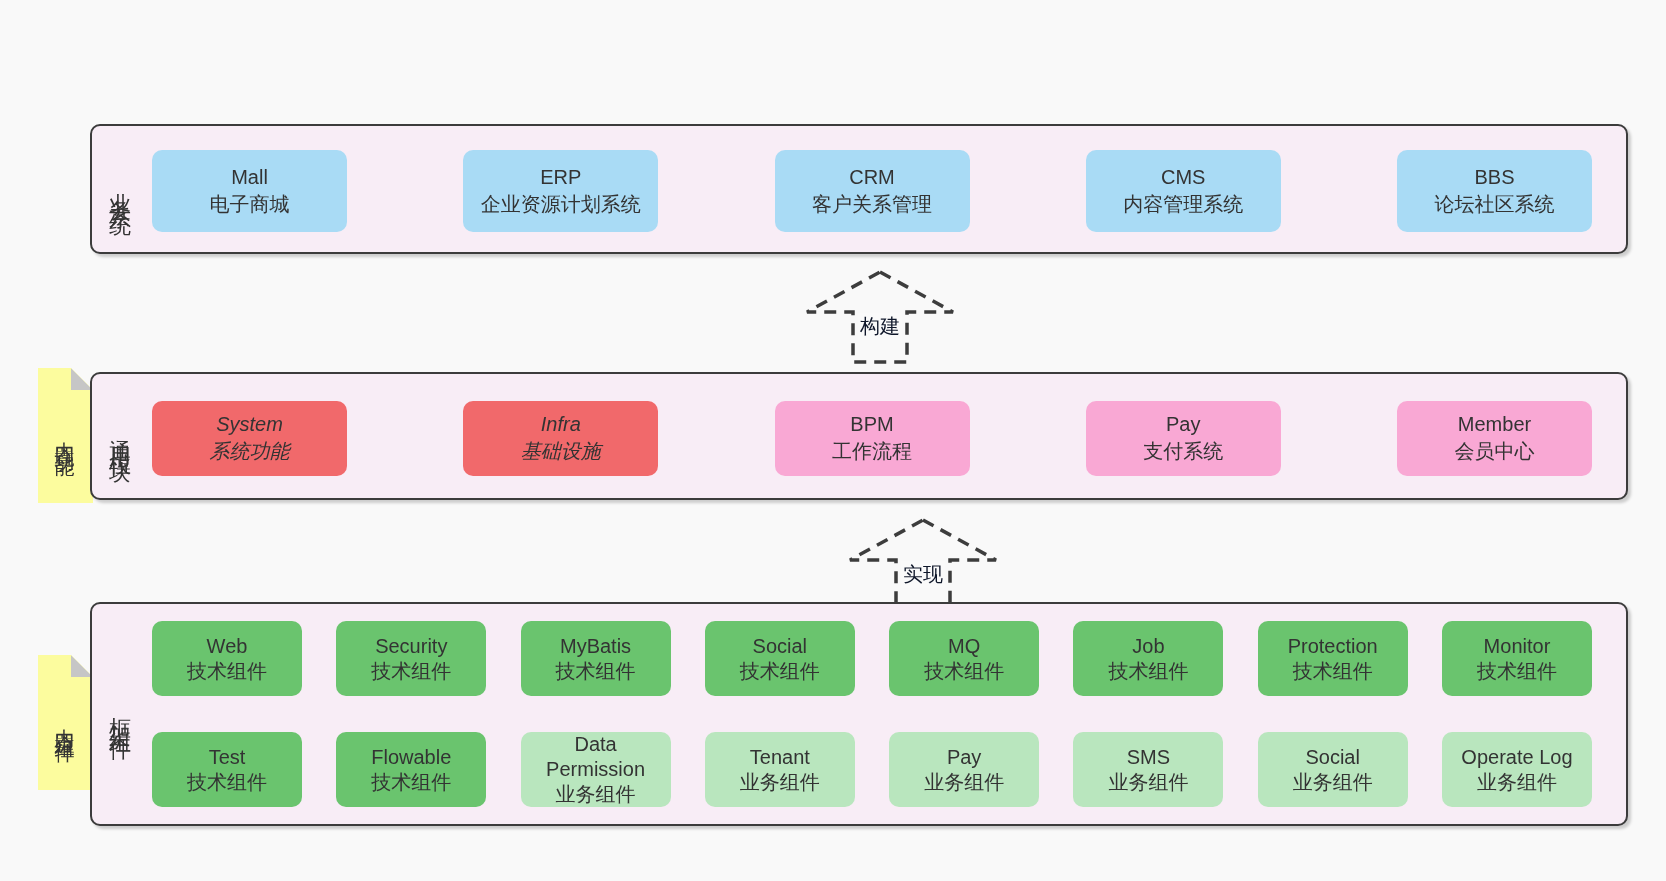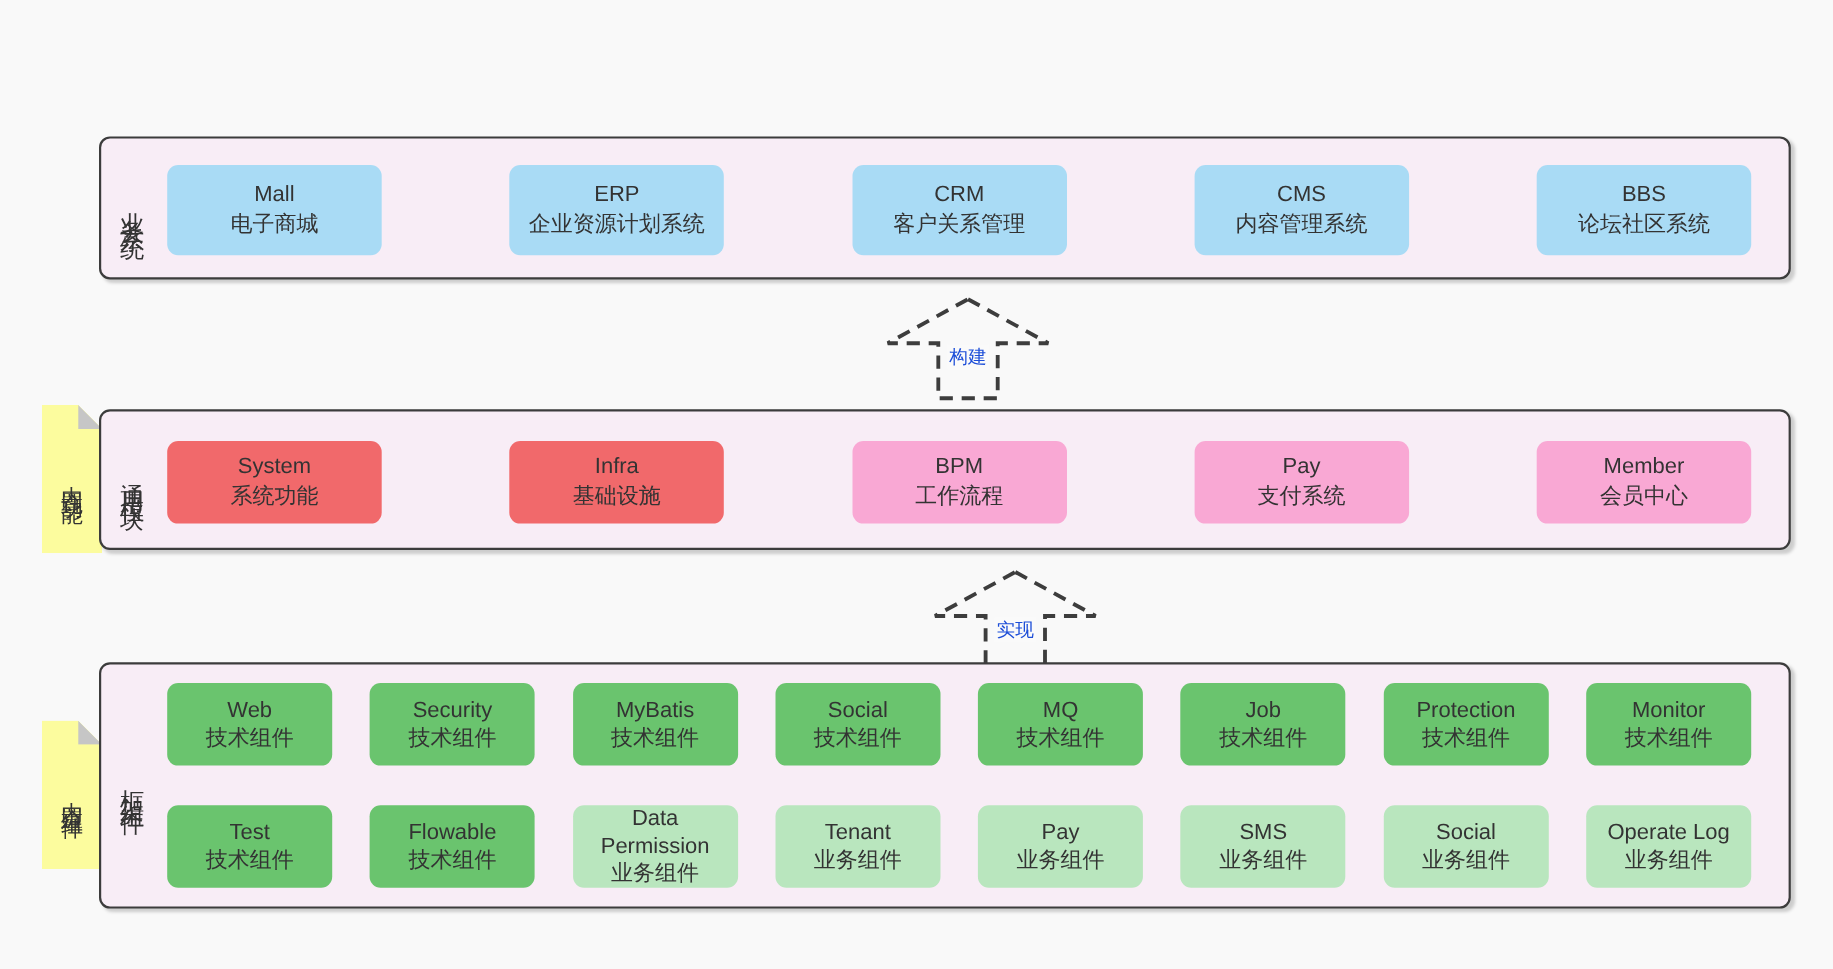--- a/index.html
+++ b/index.html
@@ -24,42 +24,42 @@
   }
   .box{
     border-radius:10px;display:flex;flex-direction:column;
     justify-content:center;align-items:center;text-align:center;
     font-size:20px;line-height:27px;color:#333;box-sizing:border-box;
   }
   .w195{width:195px;height:82px;padding:0 8px;}
   .w195m{width:195px;height:75px;padding:0 8px;}
   .w150{width:150px;height:75px;padding:0 14px;line-height:25px;}
   .blue{background:#a9dbf5;}
-  .red{background:#f1696b;}
+  .red{background:#f1696b;font-style:italic;}
   .pink{background:#f9a8d4;}
   .green{background:#6ac46e;}
   .lightgreen{background:#b9e6be;}
   .note{
     position:absolute;left:38px;width:55px;height:135px;background:#fcfc9e;
     clip-path:polygon(0 0,calc(100% - 22px) 0,100% 22px,100% 100%,0 100%);
     z-index:1;display:flex;align-items:center;justify-content:center;
   }
   .note .fold{
     position:absolute;top:0;right:0;width:22px;height:22px;background:#c6c6c6;
     clip-path:polygon(0 0,100% 100%,0 100%);
   }
   .note .ntext{
     writing-mode:vertical-lr;text-orientation:upright;
     font-size:20px;letter-spacing:5px;color:#333;
   }
   .arrow{position:absolute;width:160px;height:96px;z-index:1;}
   .arrow svg{position:absolute;left:0;top:0;}
   .arrow .alabel{
     position:absolute;left:50%;top:44px;transform:translateX(-50%);
-    background:#fafafa;padding:0 2px;font-size:17px;color:#1d4ed8;
+    background:#fafafa;padding:0 2px;font-size:20px;color:#0f172a;
     white-space:nowrap;
   }
 </style>
 </head>
 <body>
 
 <div id="canvas">
 
   <div class="container" style="top:124px;height:130px;">
     <div class="vlabel">业务系统</div>

